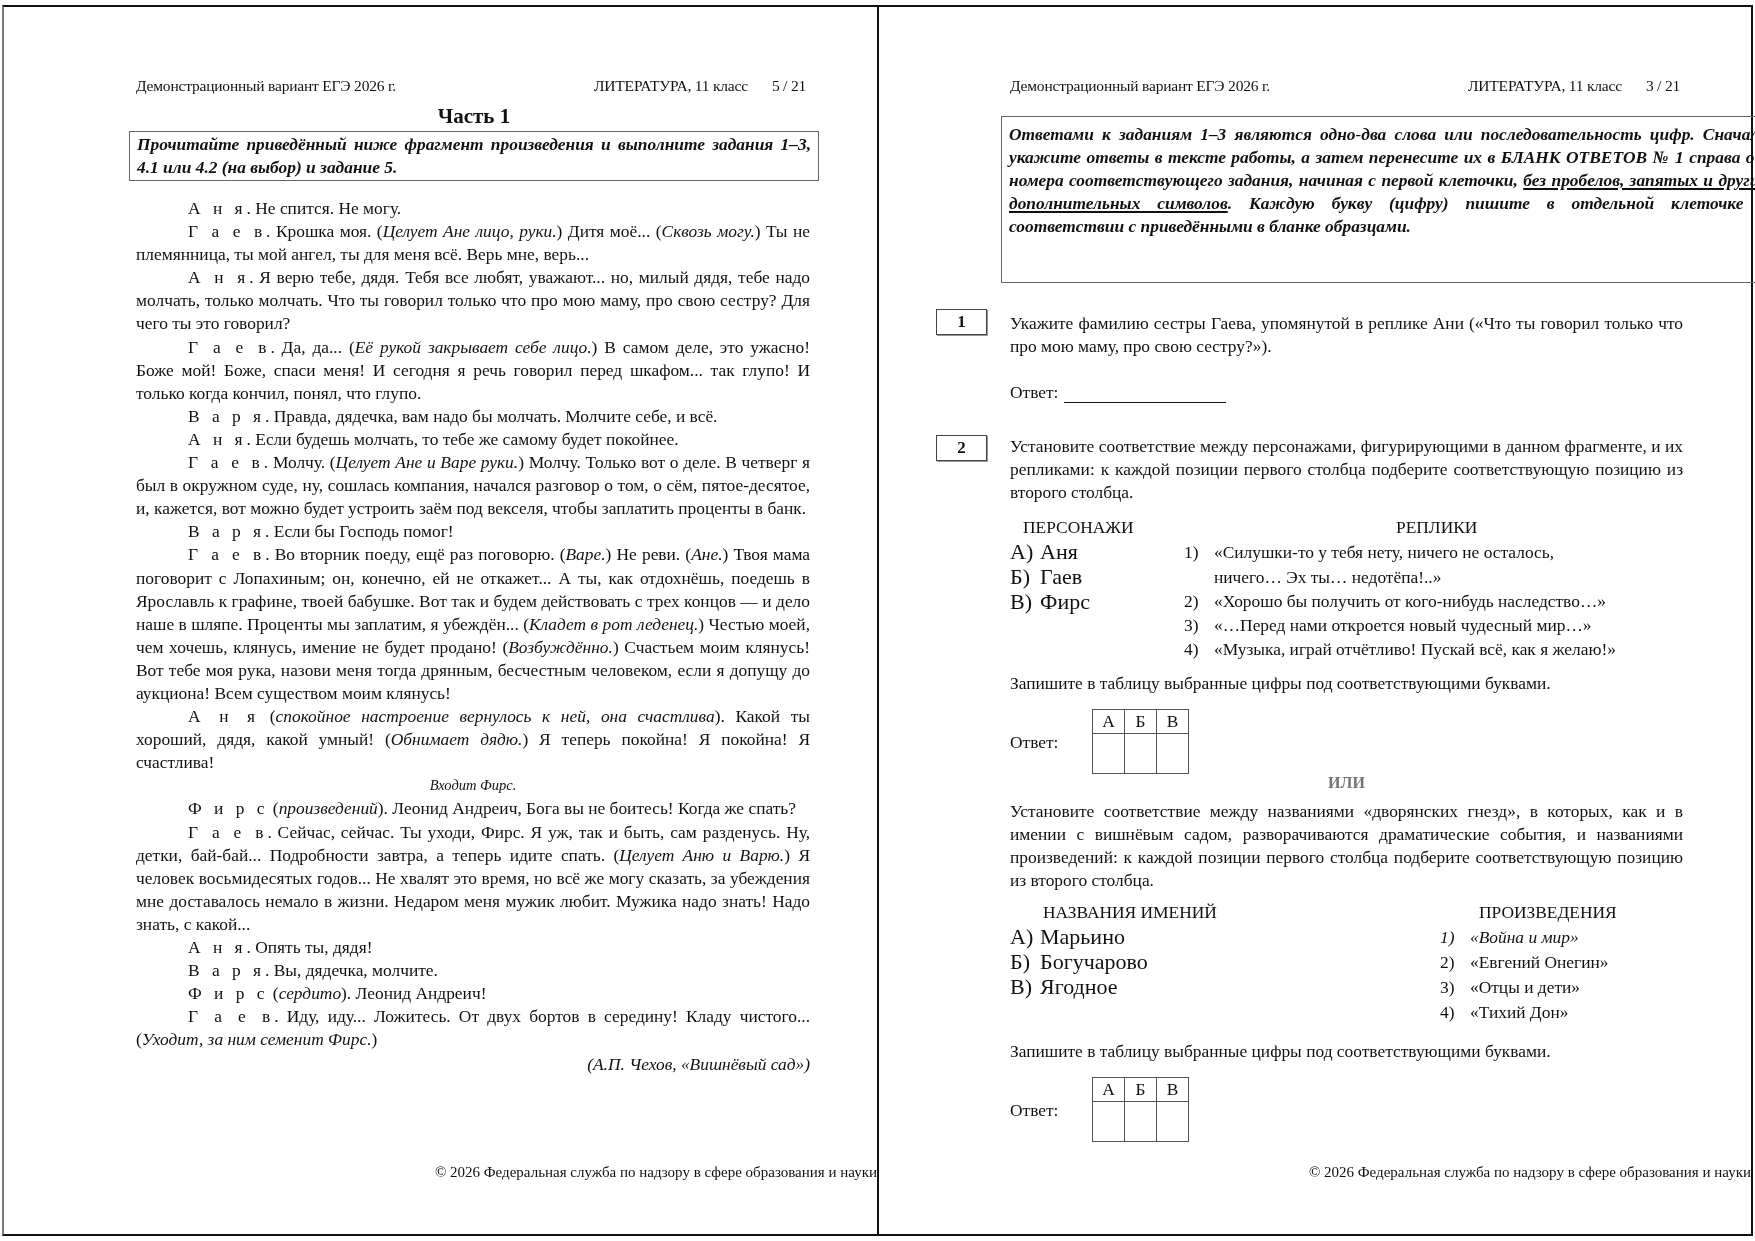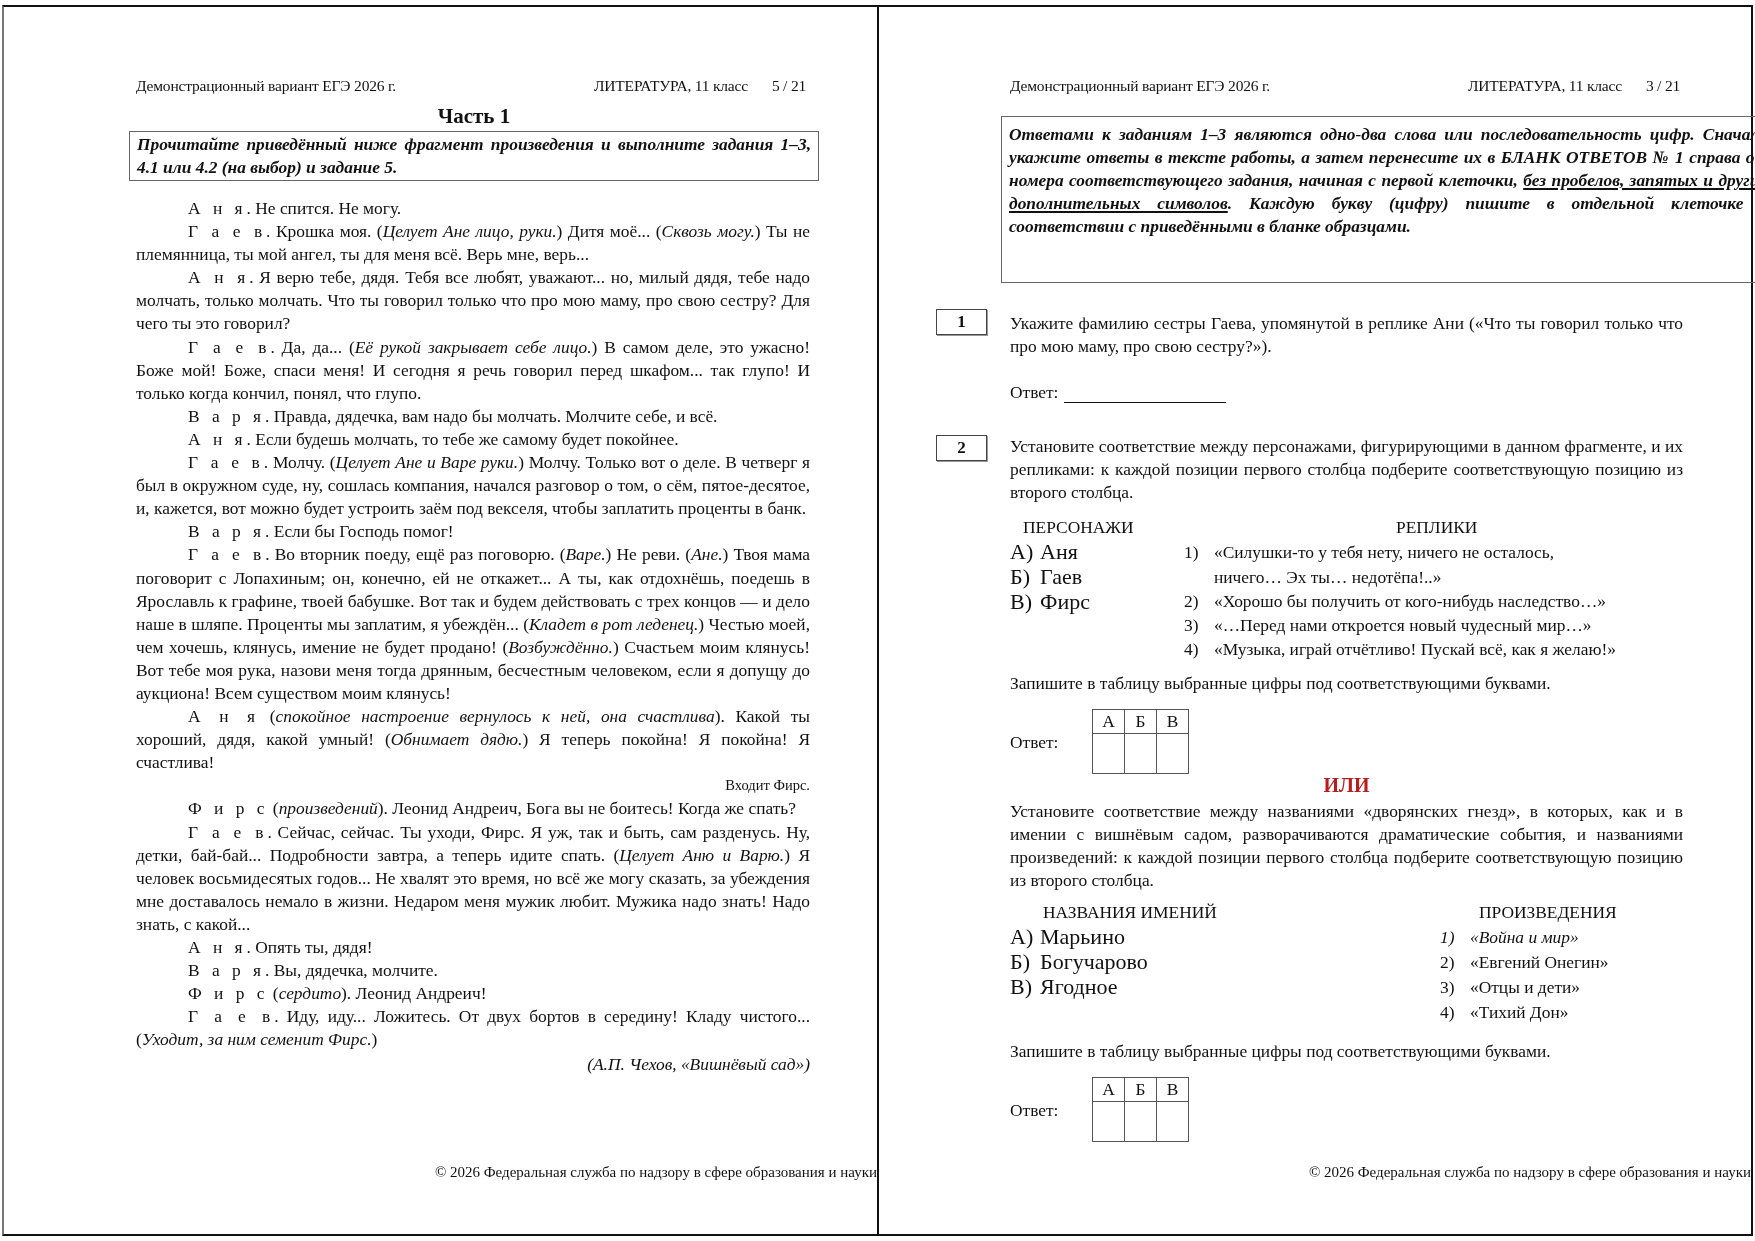--- a/index.html
+++ b/index.html
@@ -12,40 +12,40 @@
   .hdr .l { position: absolute; left: 0; white-space: nowrap; }
   .hdr .r { position: absolute; right: 0; white-space: nowrap; }
   .hdr .pg { margin-left: 24px; }
   .part-title { position: absolute; text-align: center; font-weight: bold; font-size: 21px; }
   .instr { position: absolute; border: 1.5px solid #666; box-sizing: border-box; font-weight: bold; font-style: italic;
            text-align: justify; text-align-last: left; font-size: 17.4px; line-height: 23px; padding: 1px 7px 2px 7px; }
   .text { position: absolute; font-size: 17.4px; line-height: 23.1px; text-align: justify; }
   .text p { margin: 0; text-indent: 52px; }
   .text .spk { letter-spacing: 4px; }
   .text .rem { font-style: italic; }
-  .text .stage { text-indent: 0; text-align: right; font-size: 14.5px; }
+  .text .stage { text-indent: 0; text-align: center; font-size: 14.5px; font-style: italic; }
   .text .src { text-indent: 0; text-align: right; font-style: italic; margin-top: 2px; }
   .footer { position: absolute; top: 1157px; width: 100%; text-align: right; font-size: 15px; }
   .task-num { position: absolute; width: 51px; height: 26px; border: 1.5px solid #444; box-sizing: border-box; text-align: center;
               font-weight: bold; font-size: 17px; line-height: 23px; box-shadow: 1px 1px 0 #999; }
   .task-text { position: absolute; font-size: 17.4px; line-height: 23.1px; text-align: justify; }
   .answer-line { position: absolute; font-size: 17.4px; }
   .answer-line .blank { display: inline-block; width: 162px; border-bottom: 1.3px solid #111; margin-left: 6px; height: 18px; vertical-align: bottom; }
   .col-title { position: absolute; font-size: 17.4px; }
   .opt { position: absolute; font-size: 22px; line-height: 24.5px; white-space: nowrap; }
   .opt .k { display: inline-block; width: 30px; }
   .opt-num { position: absolute; font-size: 17.4px; line-height: 24.5px; }
   .opt-num .k { display: inline-block; width: 30px; }
   .opt-num .v { display: inline-block; vertical-align: top; }
   .ans-tbl { position: absolute; border-collapse: collapse; }
   .ans-tbl td { border: 1.3px solid #555; width: 31px; text-align: center; font-size: 17.4px; padding: 0; }
   .ans-tbl tr.h td { height: 23px; }
   .ans-tbl tr.b td { height: 39px; }
   .ans-label { position: absolute; font-size: 17.4px; }
-  .or { position: absolute; font-weight: bold; font-size: 20px; color: #b91c1c; text-align: center; }
+  .or { position: absolute; font-weight: bold; font-size: 16px; color: #737373; text-align: center; }
   u.ul { text-decoration: underline; text-decoration-thickness: 1.5px; text-underline-offset: 2px; }
 </style>
 </head>
 <body>
 
 <div class="page left">
   <div class="hdr" style="left:132px; width:670px;">
     <span class="l">Демонстрационный вариант ЕГЭ 2026 г.</span>
     <span class="r"><span>ЛИТЕРАТУРА, 11 класс</span><span class="pg">5 / 21</span></span>
   </div>

